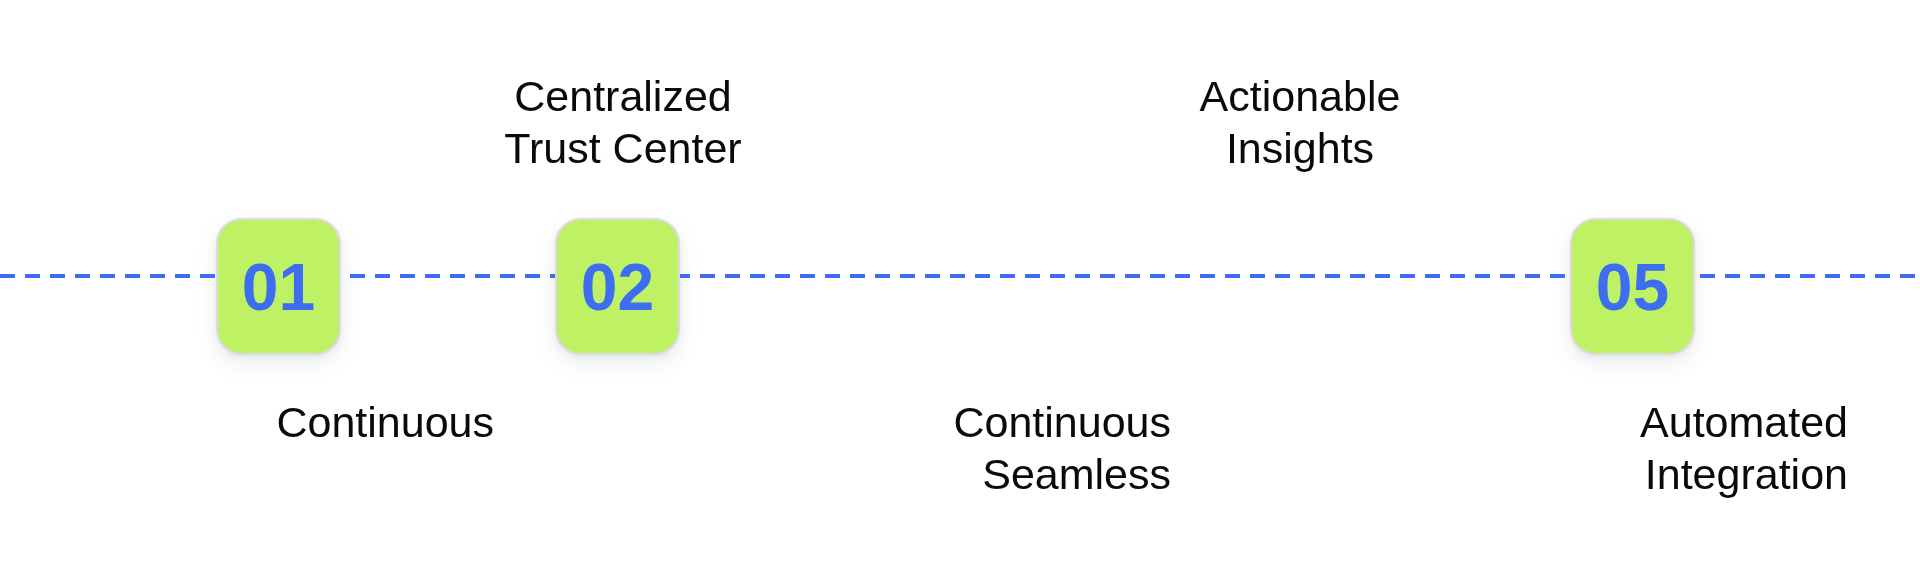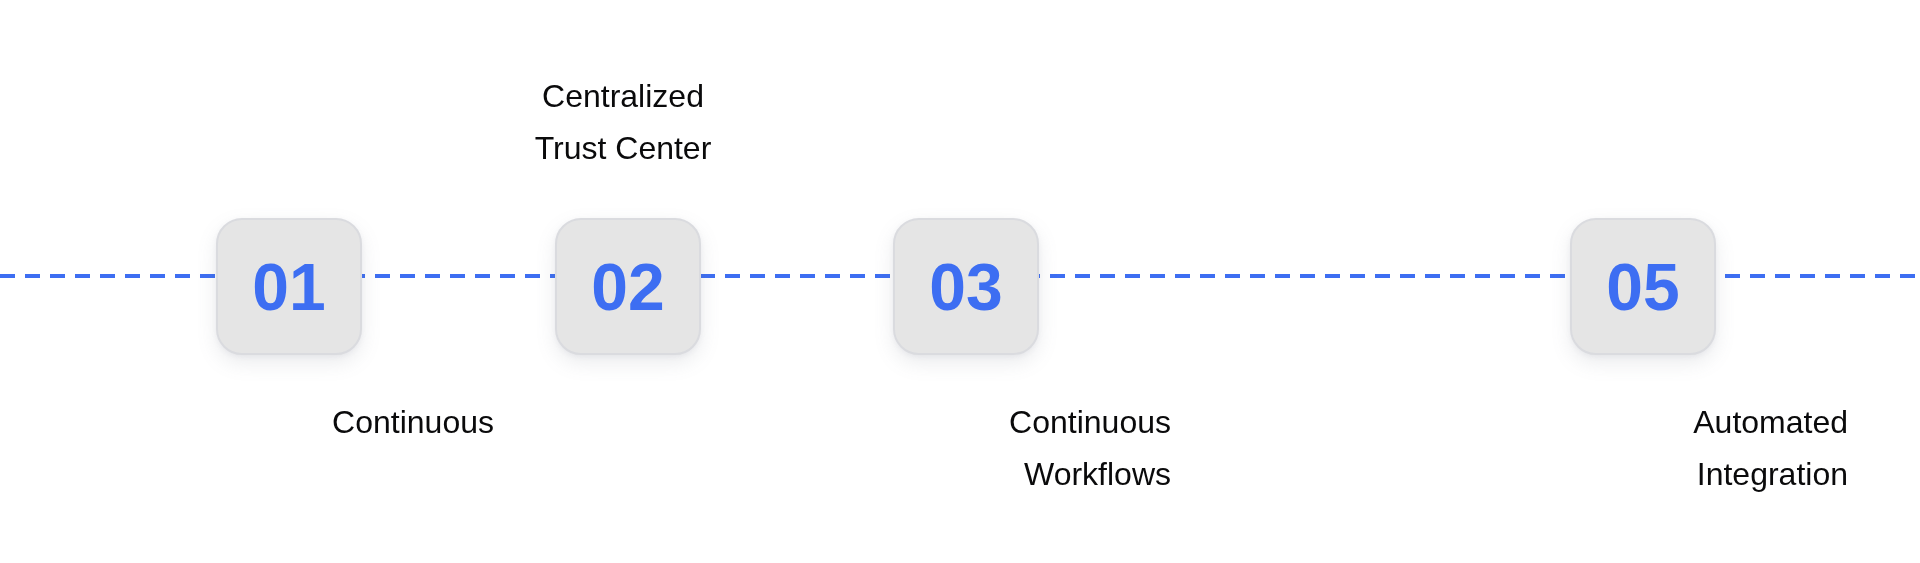--- a/index.html
+++ b/index.html
@@ -29,44 +29,44 @@
   }
   .timeline-line line{
     stroke:var(--accent);
     stroke-width:4;
     stroke-dasharray:15 10;
   }
   
   .step-box{
     position:absolute;
     top:218px;
-    width:146px;
+    width:125px;
     height:137px;
-    background:#e5e5e5;
+    background:#bef264;
     border:2px solid var(--border-color);
     border-radius:26px;
     box-shadow:0 8px 20px rgba(110,118,135,0.14), 0 2px 5px rgba(110,118,135,0.08);
     display:flex;
     align-items:center;
     justify-content:center;
     z-index:2;
   }
   .step-number{
     font-size:66px;
     font-weight:700;
     color:var(--accent);
     letter-spacing:0px;
     line-height:1;
   }
   
   .step-label{
     position:absolute;
     width:420px;
     text-align:center;
-    font-size:32px;
+    font-size:43px;
     line-height:52px;
     font-weight:400;
     color:var(--label-color);
     z-index:2;
   }
   .label-above{top:70px;}
   .label-below{top:396px;text-align:right;}
 
   
   .cx-1{--cx:284px;}
@@ -94,28 +94,29 @@
   </div>
 
   <div class="step-box cx-2">
     <span class="step-number">02</span>
   </div>
   <div class="step-label label-above cx-2">
     <div>Centralized</div>
     <div>Trust Center</div>
   </div>
 
-  <div class="step-box cx-3">
-    <span class="step-number">03</span>
-  </div>
   <div class="step-label label-below cx-3">
     <div>Continuous</div>
-    <div>Workflows</div>
+    <div>Seamless</div>
   </div>
 
+  <div class="step-label label-above cx-4">
+    <div>Actionable</div>
+    <div>Insights</div>
+  </div>
 
   <div class="step-box cx-5">
     <span class="step-number">05</span>
   </div>
   <div class="step-label label-below cx-5">
     <div>Automated</div>
     <div>Integration</div>
   </div>
 
 </div>

